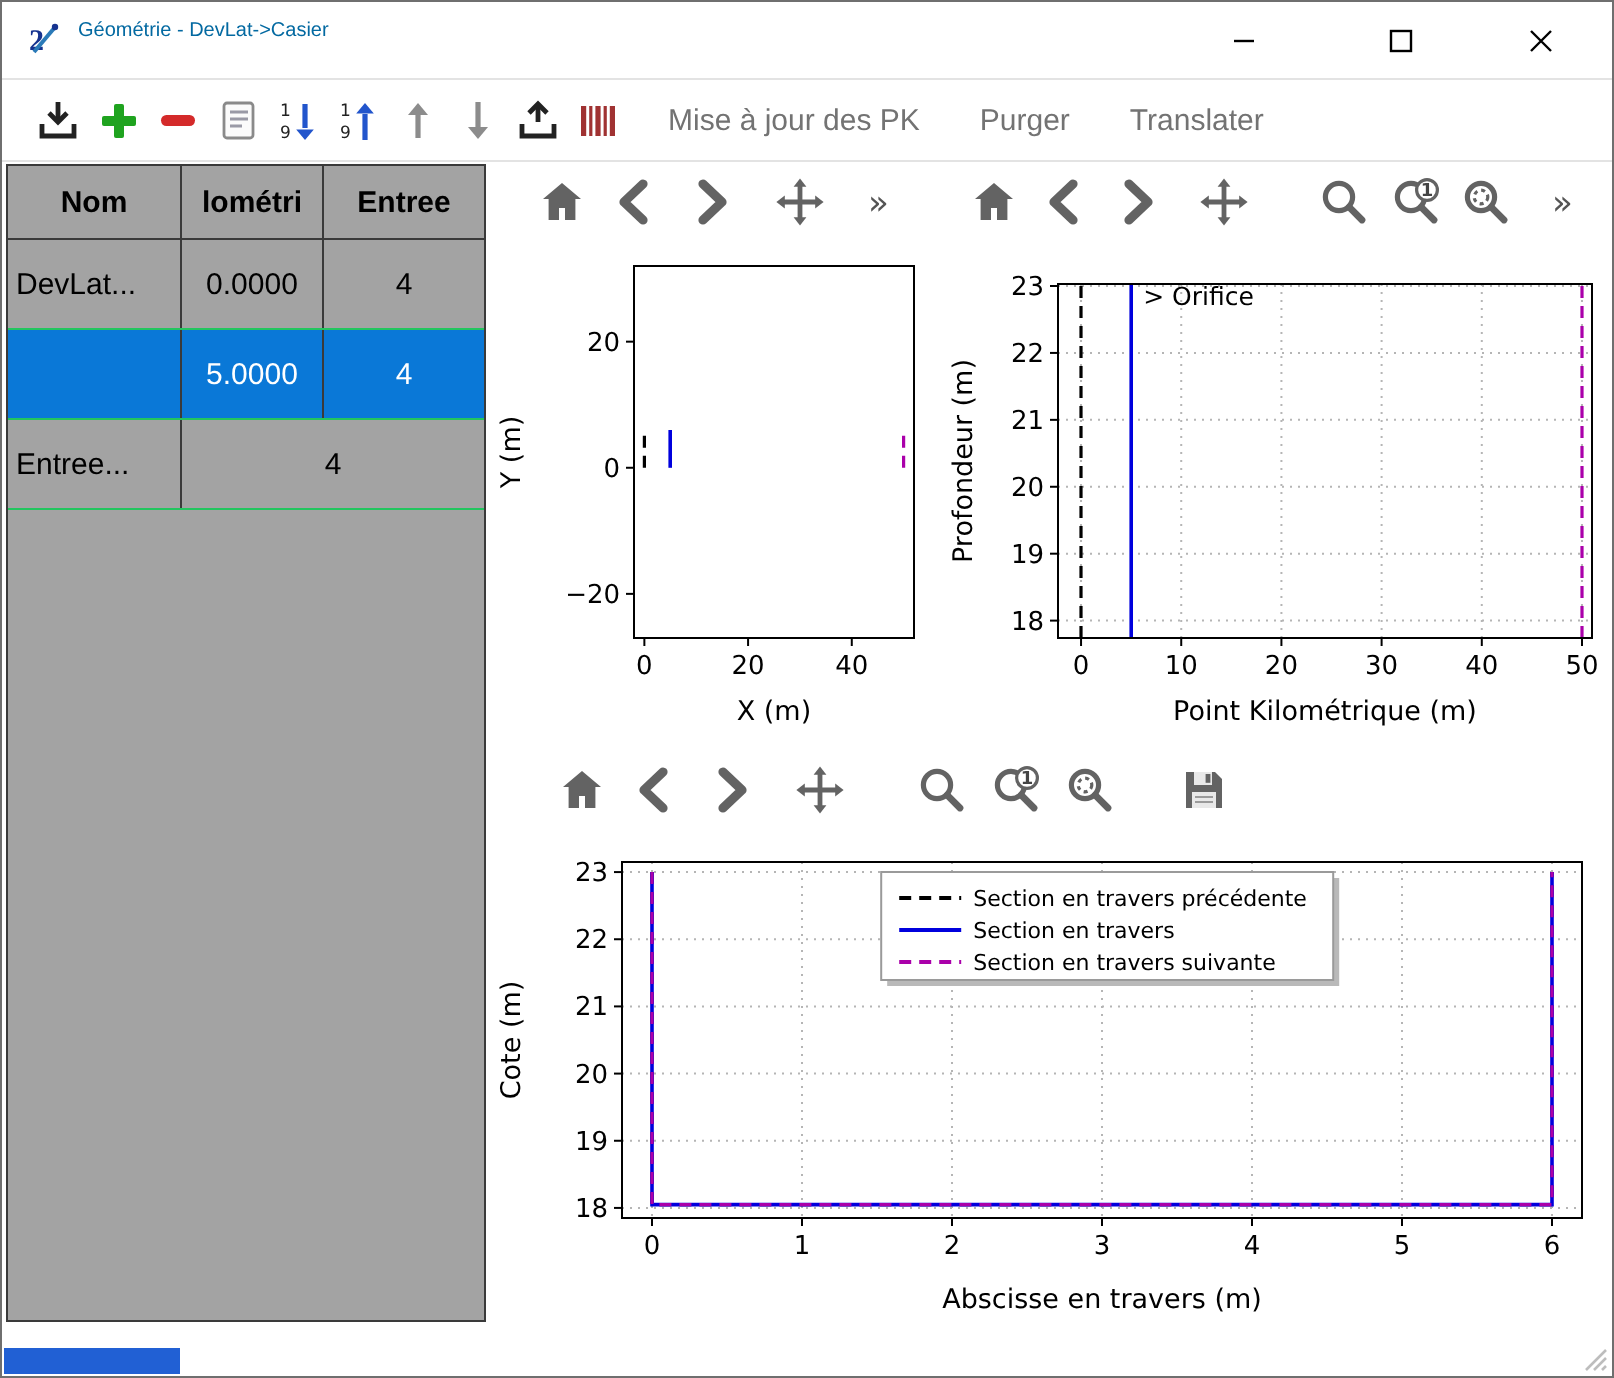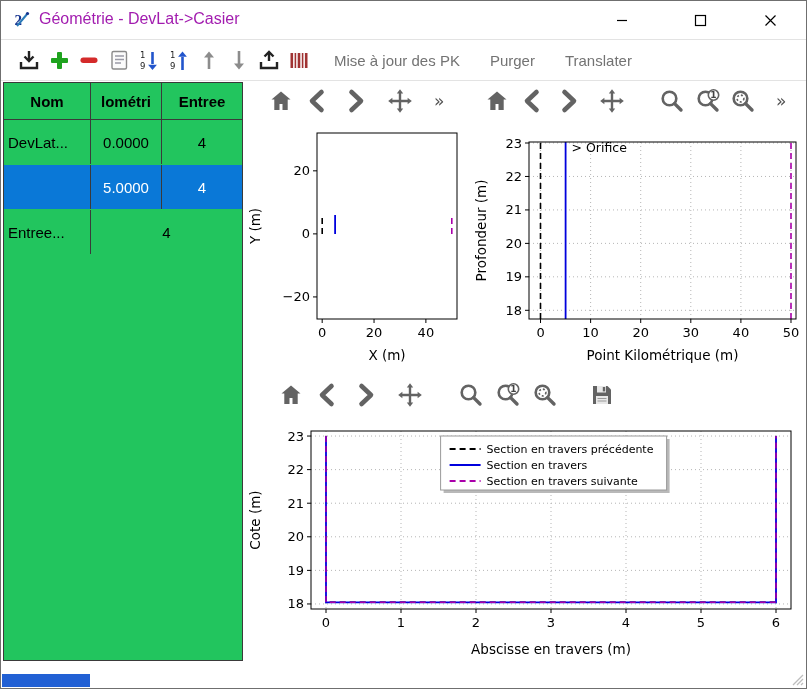--- a/index.html
+++ b/index.html
@@ -1,33 +1,33 @@
 <!DOCTYPE html>
 <html><head>
 <meta charset="utf-8">
 <style>
   html,body{margin:0;padding:0;background:#e9e9e9}
   .window{position:relative;width:807px;height:689px;background:#fff;border:1px solid #6f6f6f;
           box-sizing:border-box;font-family:"Liberation Sans",sans-serif;overflow:hidden}
   
   .titlebar{position:absolute;left:0;top:0;width:100%;height:38px;background:#fff}
   .app-icon{position:absolute;left:11px;top:9px}
-  .title{position:absolute;left:38px;top:9px;font-size:16px;color:#a21caf;white-space:nowrap}
+  .title{position:absolute;left:38px;top:9px;font-size:10px;color:#0369a1;white-space:nowrap}
   .winbtn{position:absolute;top:0;width:42px;height:38px;display:flex;align-items:center;justify-content:center;cursor:default}
   #btn-min{left:600px}#btn-max{left:678px}#btn-close{left:748px}
   
   .toolbar{position:absolute;left:0;top:38px;width:100%;height:42px;background:#fff;
            border-top:1px solid #e3e3e3;border-bottom:1px solid #e3e3e3;
            display:flex;align-items:center;padding-left:13px;box-sizing:border-box}
   #main-toolbar-icons{display:flex;align-items:center}
   .tbtn{width:30px;height:30px;display:flex;align-items:center;justify-content:center;border-radius:3px}
   .tb-actions{display:flex;margin-left:20px;align-items:center}
   .action{font-size:15px;color:#737373;margin-right:30px;white-space:nowrap;cursor:default}
   
-  .table-panel{position:absolute;left:2px;top:81px;width:240px;height:579px;background:#22c55e;
+  .table-panel{position:absolute;left:2px;top:81px;width:240px;height:579px;background:#a3a3a3;
                border:1px solid #3a3a3a;box-sizing:border-box}
   .thead{display:flex;height:36px;border-bottom:1px solid #3a3a3a;font-weight:bold;font-size:15px}
   .trow{display:flex;height:44px;border-bottom:1px solid #22c55e;font-size:15px}
   .cell{display:flex;align-items:center;justify-content:center;box-sizing:border-box;overflow:hidden;white-space:nowrap}
   .c1{width:87px;border-right:1px solid #3a3a3a}
   .c2{width:71px;border-right:1px solid #3a3a3a}
   .c3{flex:1}
   .nomcell{justify-content:flex-start;padding-left:4px}
   .trow.selected{background:#0a78d7;color:#fff}
   

